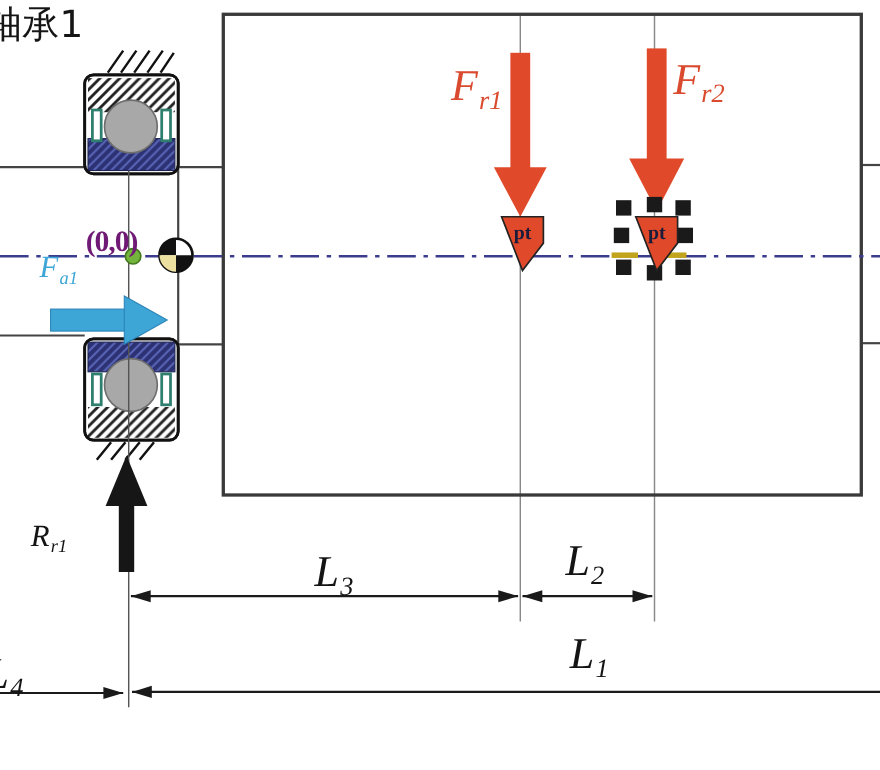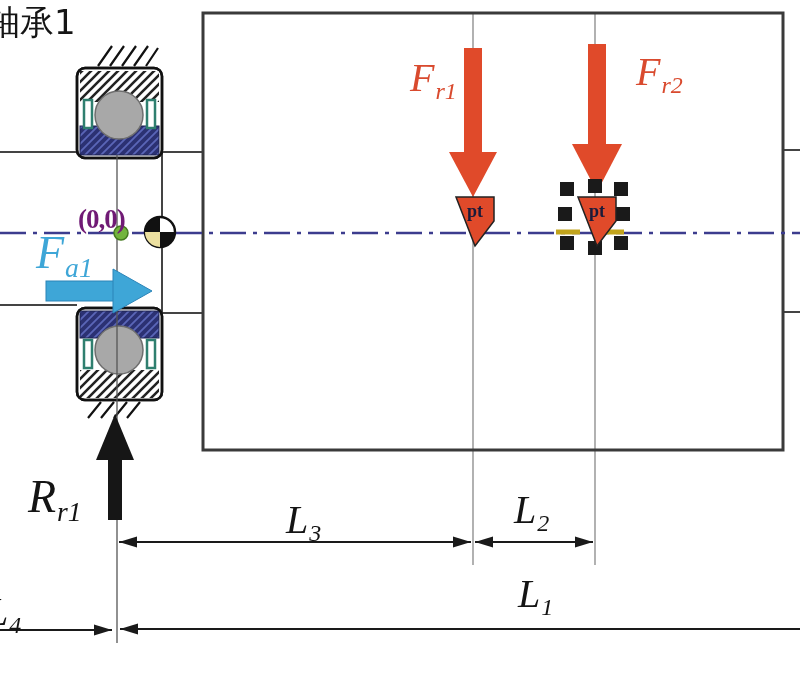--- a/index.html
+++ b/index.html
@@ -8,21 +8,21 @@
     width:800px;height:700px;
     background:#ffffff;
     overflow:hidden;
     font-family:"Liberation Serif","DejaVu Serif",serif;
   }
   .canvas svg{position:absolute;left:0;top:0;}
   .lbl{
     position:absolute;
     font-family:"Liberation Serif","DejaVu Serif",serif;
     font-style:italic;
-    font-size:46px;
+    font-size:28px;
     color:#141414;
     line-height:1;
     white-space:nowrap;
   }
   .lbl .s{
     font-size:0.60em;
     position:relative;
     top:0.34em;
     margin-left:1px;
   }
@@ -185,21 +185,21 @@
   <div class="origin-lbl">(0,0)</div>
 
   <div class="lbl c-blue" style="left:36px;top:230px;">
     <span class="m">F</span><span class="s">a1</span>
   </div>
 
   <div class="lbl c-red f32" style="left:410px;top:58px;">
     <span class="m">F</span><span class="s">r1</span>
   </div>
 
-  <div class="lbl c-red f32" style="left:636px;top:52px;text-align:right;">
+  <div class="lbl c-red f32" style="left:612px;top:52px;text-align:right;">
     <span class="m">F</span><span class="s">r2</span>
   </div>
 
   <div class="lbl" style="left:28px;top:474px;font-family:Liberation Serif, serif;">
     <span class="m">R</span><span class="s">r1</span>
   </div>
 
   <div class="lbl f32" style="left:286px;top:500px;">
     <span class="m">L</span><span class="s">3</span>
   </div>

